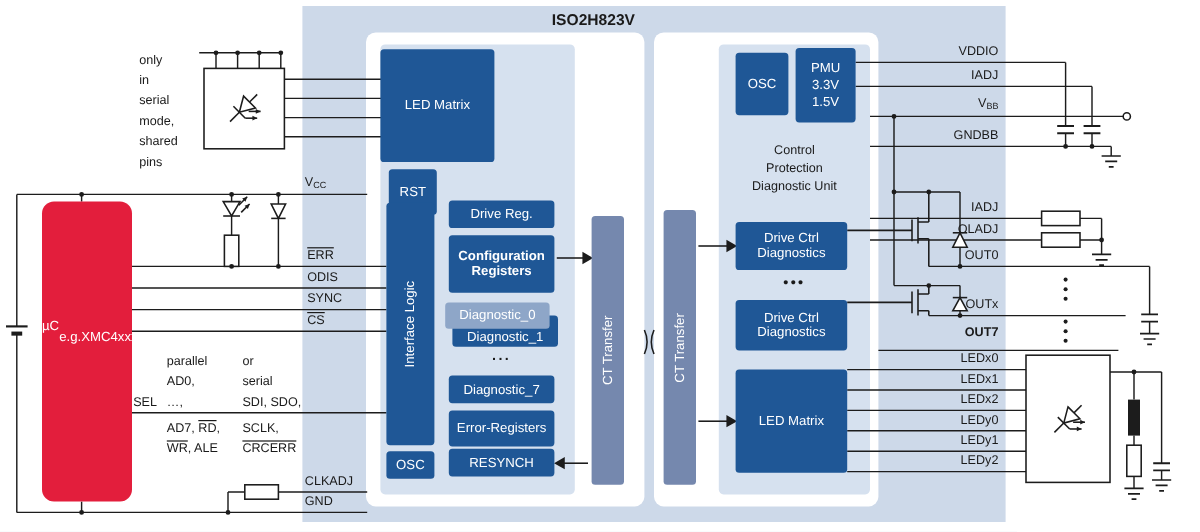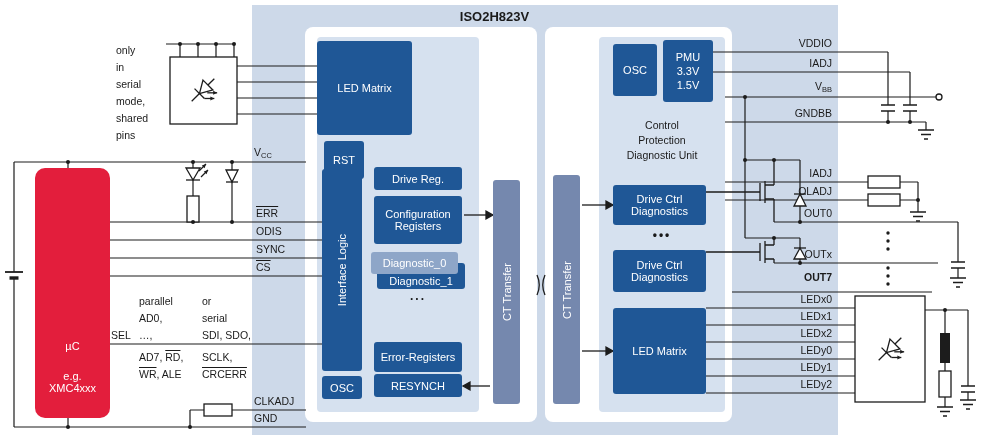--- a/index.html
+++ b/index.html
@@ -203,30 +203,33 @@
     </div>
   <div class="blk v" style="left:322px;top:169px;width:40px;height:202px;">
     <span>Interface Logic</span>
     </div>
   <div class="blk" style="left:322px;top:376px;width:40px;height:23px;">
     <span>OSC</span>
     </div>
   <div class="blk" style="left:374px;top:167px;width:88px;height:23px;">
     <span>Drive Reg.</span>
     </div>
-  <div class="blk" style="left:374px;top:196px;width:88px;height:48px;">
+  <div class="blk" style="left:374px;top:196px;width:88px;height:48px;font-weight:bold;">
     <span>Configuration Registers</span>
     </div>
   <div class="blk" style="left:377px;top:263px;width:88px;height:26px;align-items:flex-end;padding-bottom:2px;box-sizing:border-box;">
     <span>Diagnostic_1</span>
     </div>
   <div class="blk blk-light" style="left:371px;top:252px;width:87px;height:22px;">
     <span>Diagnostic_0</span>
     </div>
   <div class="dots" style="left:374px;top:289px;width:88px;">...</div>
+  <div class="blk" style="left:374px;top:313px;width:88px;height:23px;">
+    <span>Diagnostic_7</span>
+    </div>
   <div class="blk" style="left:374px;top:342px;width:88px;height:30px;">
     <span>Error-Registers</span>
     </div>
   <div class="blk" style="left:374px;top:374px;width:88px;height:23px;">
     <span>RESYNCH</span>
     </div>
   <div class="blk ct v" style="left:493px;top:180px;width:27px;height:224px;">
     <span>CT Transfer</span>
     </div>
 
@@ -249,21 +252,21 @@
     </div>
   <div class="dots" style="left:599px;top:228px;width:126px;">•••</div>
   <div class="blk" style="left:613px;top:250px;width:93px;height:42px;">
     <span style="width:70px;">Drive Ctrl Diagnostics</span>
     </div>
   <div class="blk" style="left:613px;top:308px;width:93px;height:86px;">
     <span>LED Matrix</span>
     </div>
 
   <div style="position:absolute;left:35px;top:168px;width:75px;height:250px;background:#e31e3c;color:#fff;
-              border-radius:10px;display:flex;flex-direction:column;align-items:center;justify-content:flex-end;
+              border-radius:10px;display:flex;align-items:center;justify-content:flex-start;
               font-size:11px;padding-bottom:24px;box-sizing:border-box;">
     <span style="margin-bottom:18px;">µC</span>
     <span>e.g.</span>
     <span>XMC4xxx</span>
   </div>
 
   <div class="lbl prewrap" style="left:116px;top:42px;line-height:17px;">only
 in
 serial
 mode,

